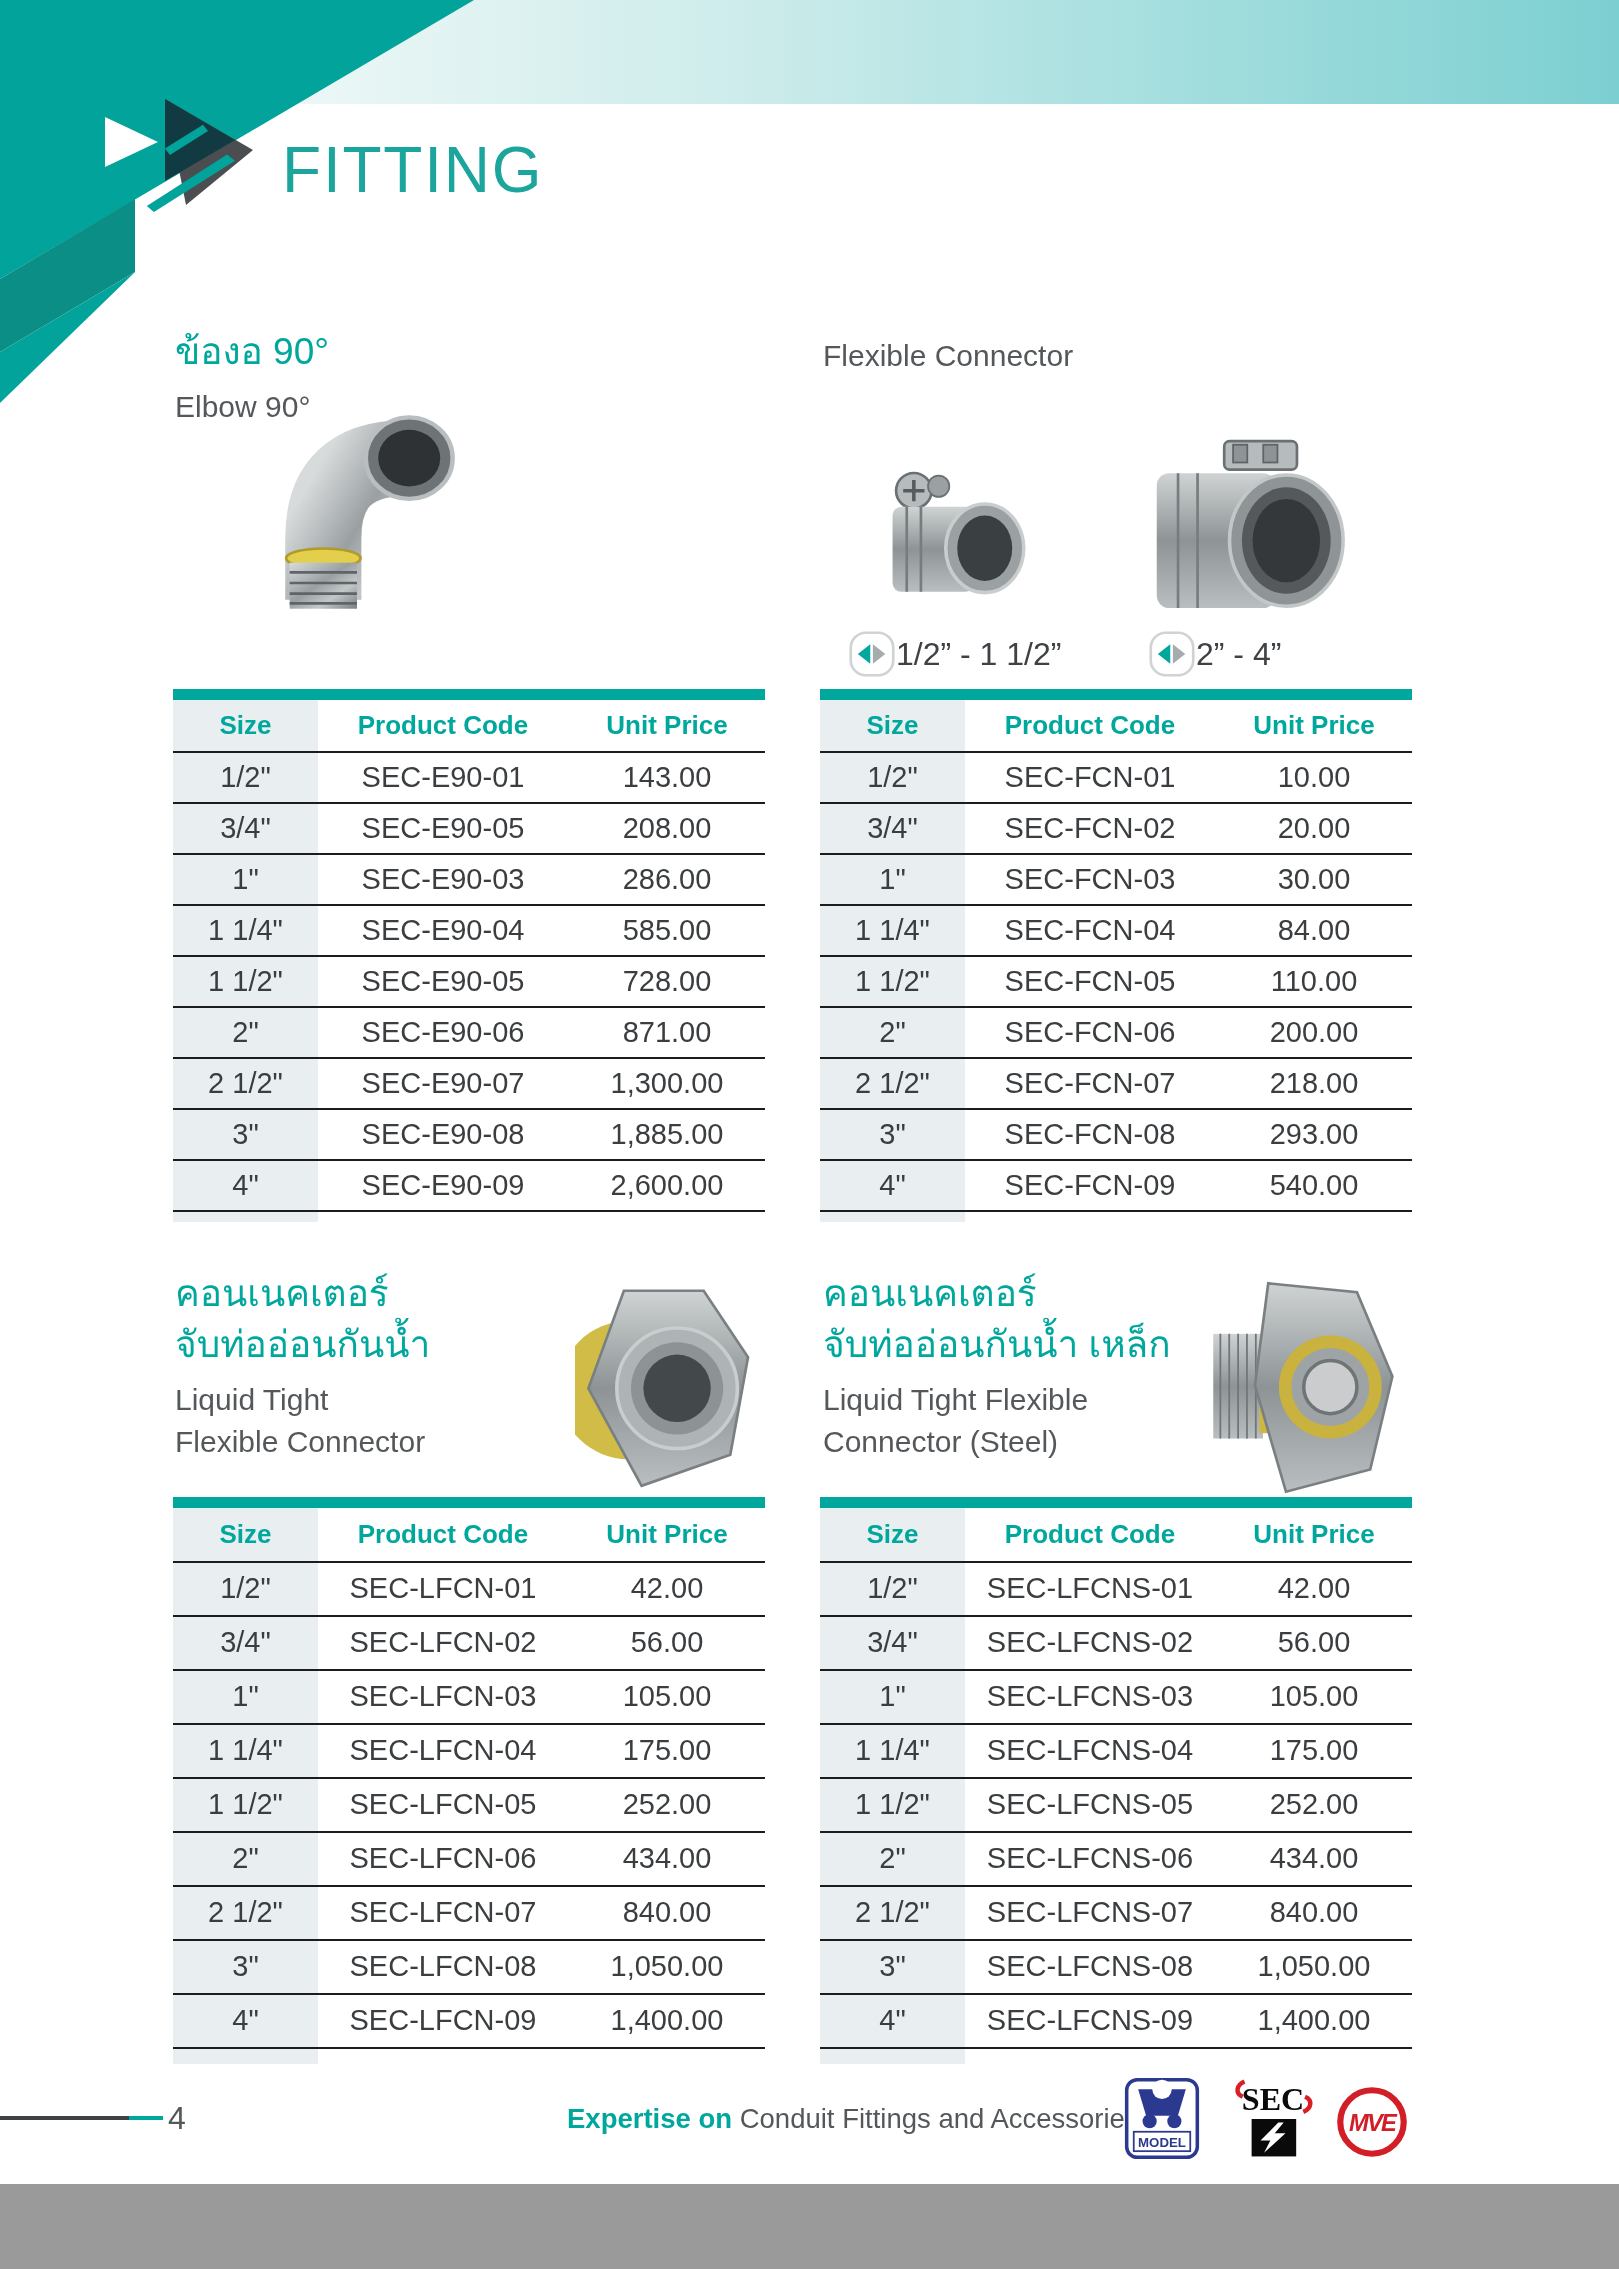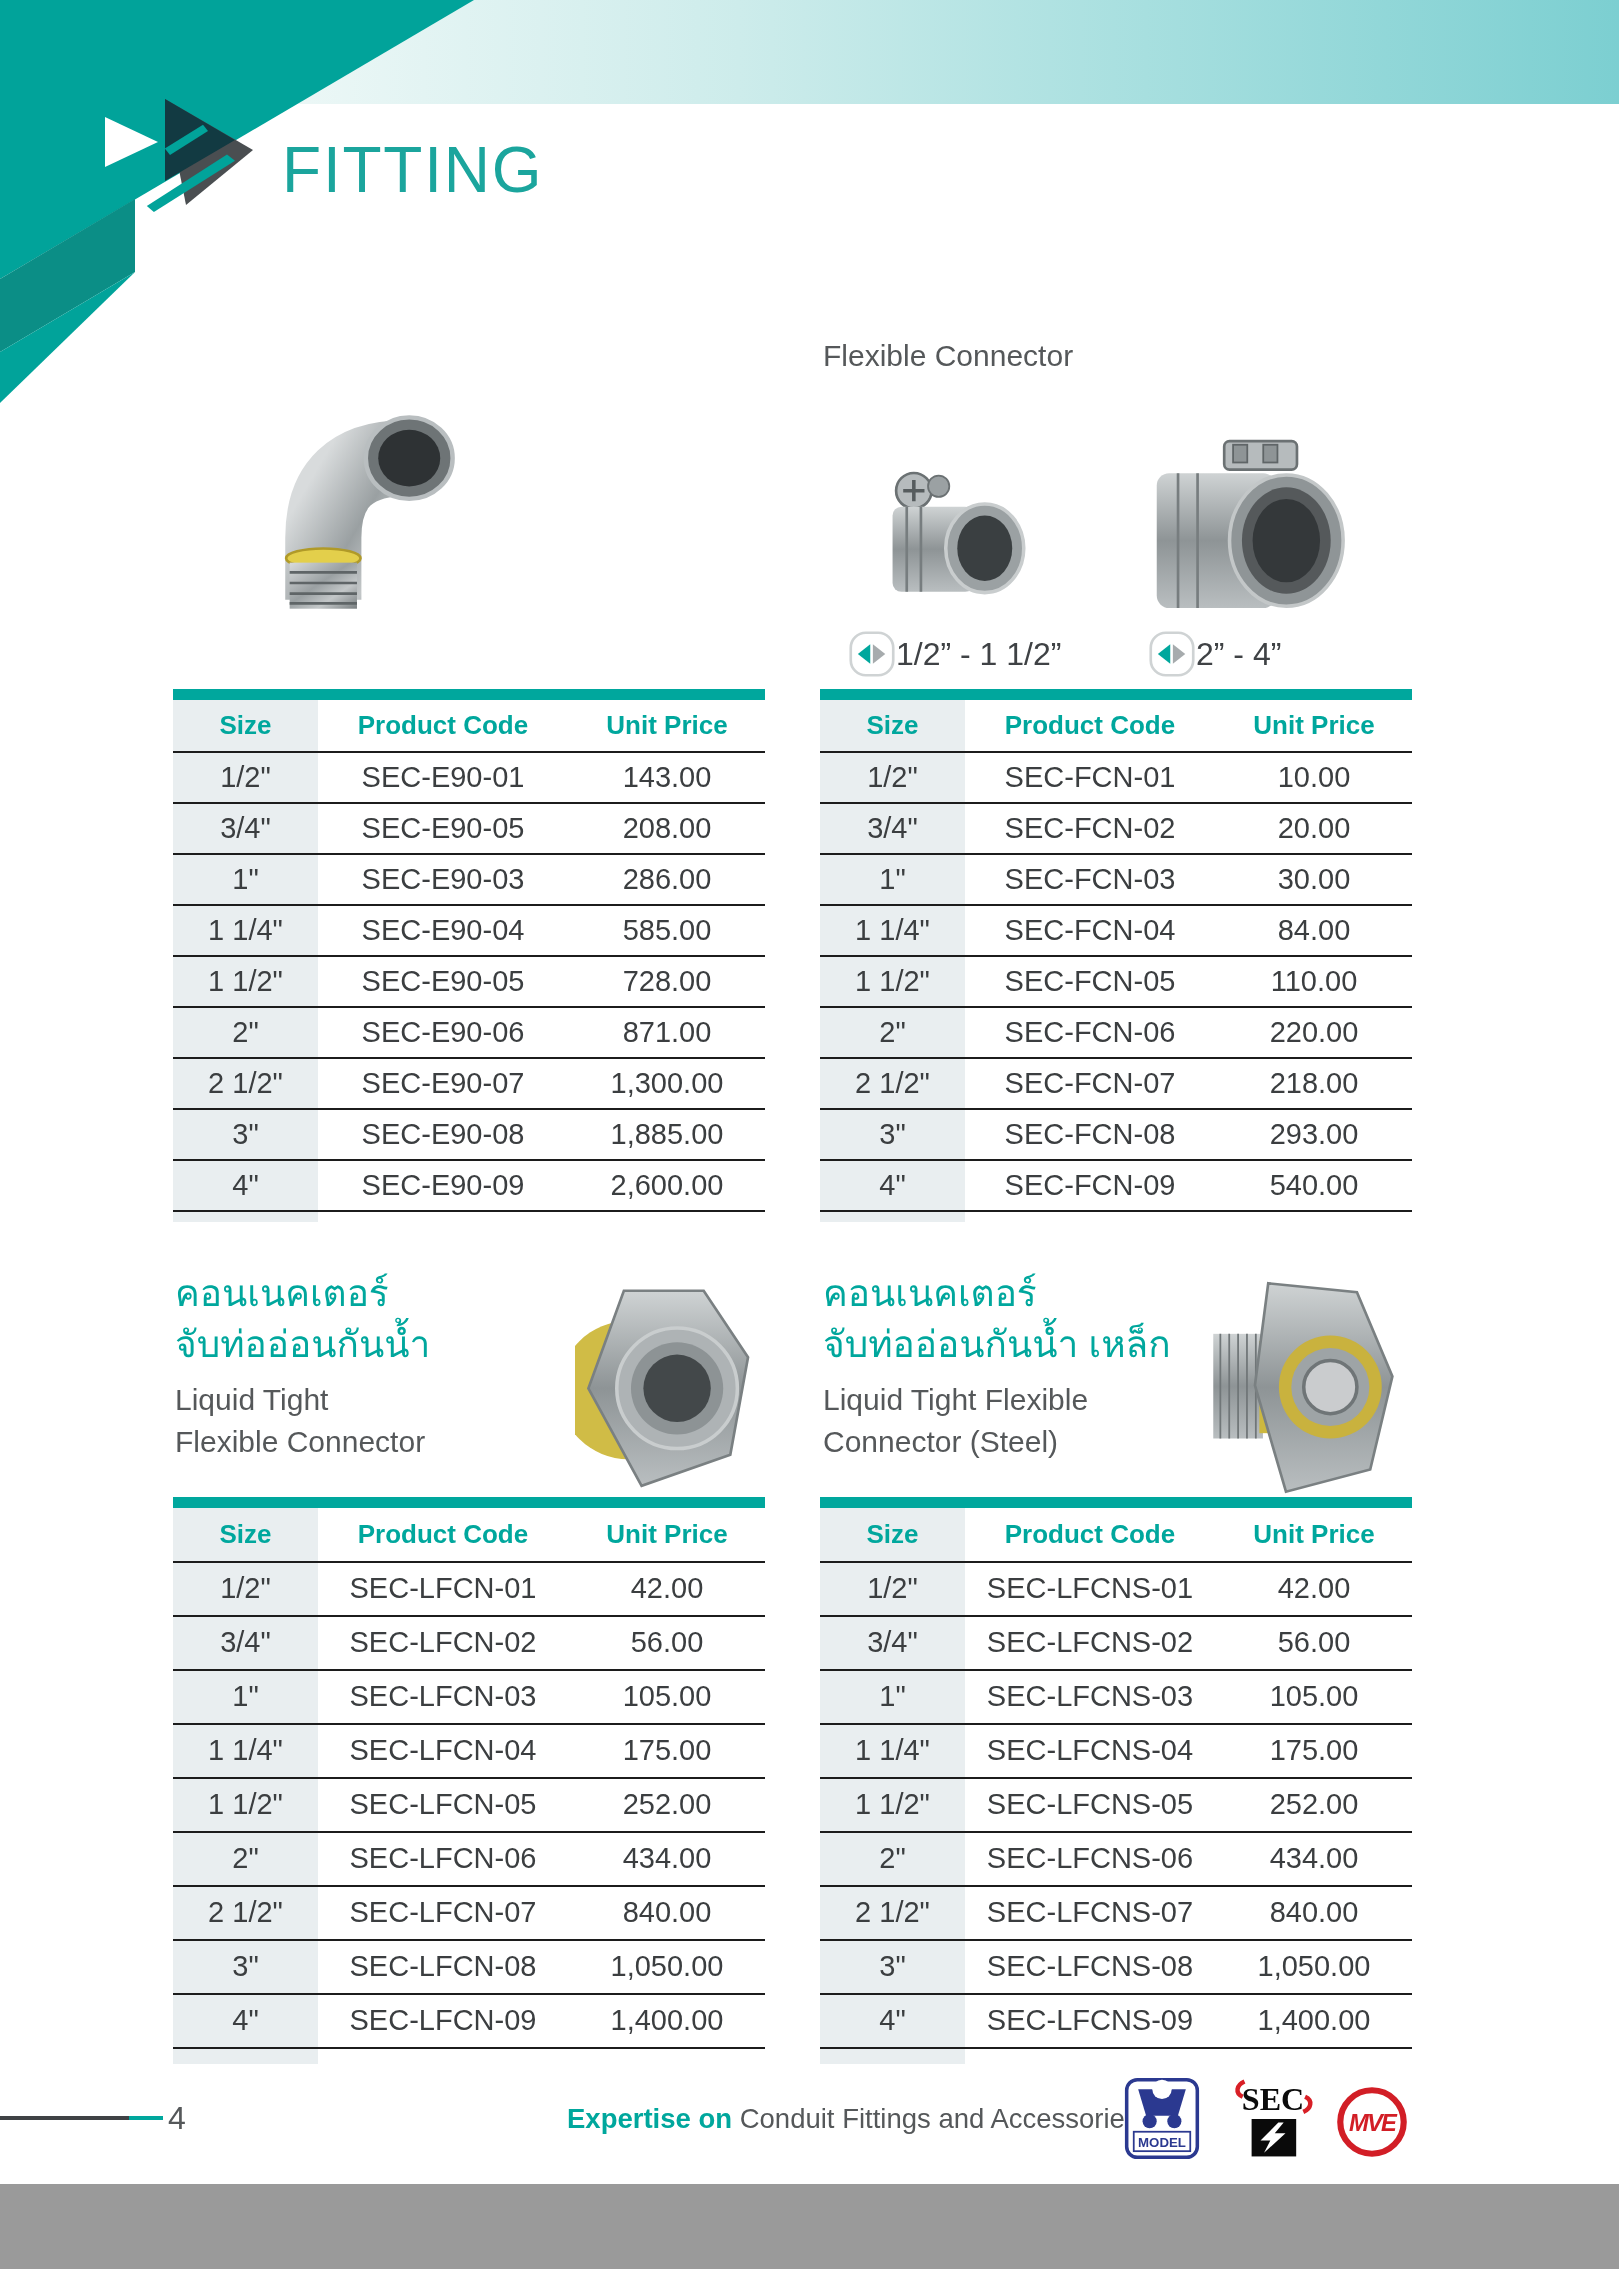--- a/index.html
+++ b/index.html
@@ -80,20 +80,24 @@
   <div class="tri-main"></div>
   <div class="fold-band"></div>
   <div class="fold-tri"></div>
   <div class="logo-white-tri"></div>
   <div class="logo-dark-tri"></div>
   <div class="logo-dark-overlay"></div>
   <div class="slash-short"></div>
   <div class="slash-long"></div>
   <div class="fitting-title">FITTING</div>
 
+  <div class="sec-block" style="left:175px;top:326px;">
+    <div class="th-line">ข้องอ 90°</div>
+    <div class="en-line en-gap">Elbow 90°</div>
+  </div>
   <svg class="photo" style="left:238px;top:374px;" width="222" height="248" viewBox="0 0 250 280">
     <defs>
       <linearGradient id="met1" x1="0" y1="0" x2="1" y2="1">
         <stop offset="0" stop-color="#d8dbdc"></stop>
           <stop offset="0.45" stop-color="#9aa0a2"></stop>
         <stop offset="0.7" stop-color="#c3c7c8"></stop>
           <stop offset="1" stop-color="#787e80"></stop>
       </linearGradient>
     </defs>
     <path d="M96,255 L96,185 Q96,95 190,95" fill="none" stroke="url(#met1)" stroke-width="86"></path>
@@ -272,21 +276,21 @@
           <div class="td">84.00</div>
         </div>
         <div class="tr">
           <div class="td">1 1/2"</div>
           <div class="td">SEC-FCN-05</div>
           <div class="td">110.00</div>
         </div>
         <div class="tr">
           <div class="td">2"</div>
           <div class="td">SEC-FCN-06</div>
-          <div class="td">220.00</div>
+          <div class="td">200.00</div>
         </div>
         <div class="tr">
           <div class="td">2 1/2"</div>
           <div class="td">SEC-FCN-07</div>
           <div class="td">218.00</div>
         </div>
         <div class="tr">
           <div class="td">3"</div>
           <div class="td">SEC-FCN-08</div>
           <div class="td">293.00</div>

